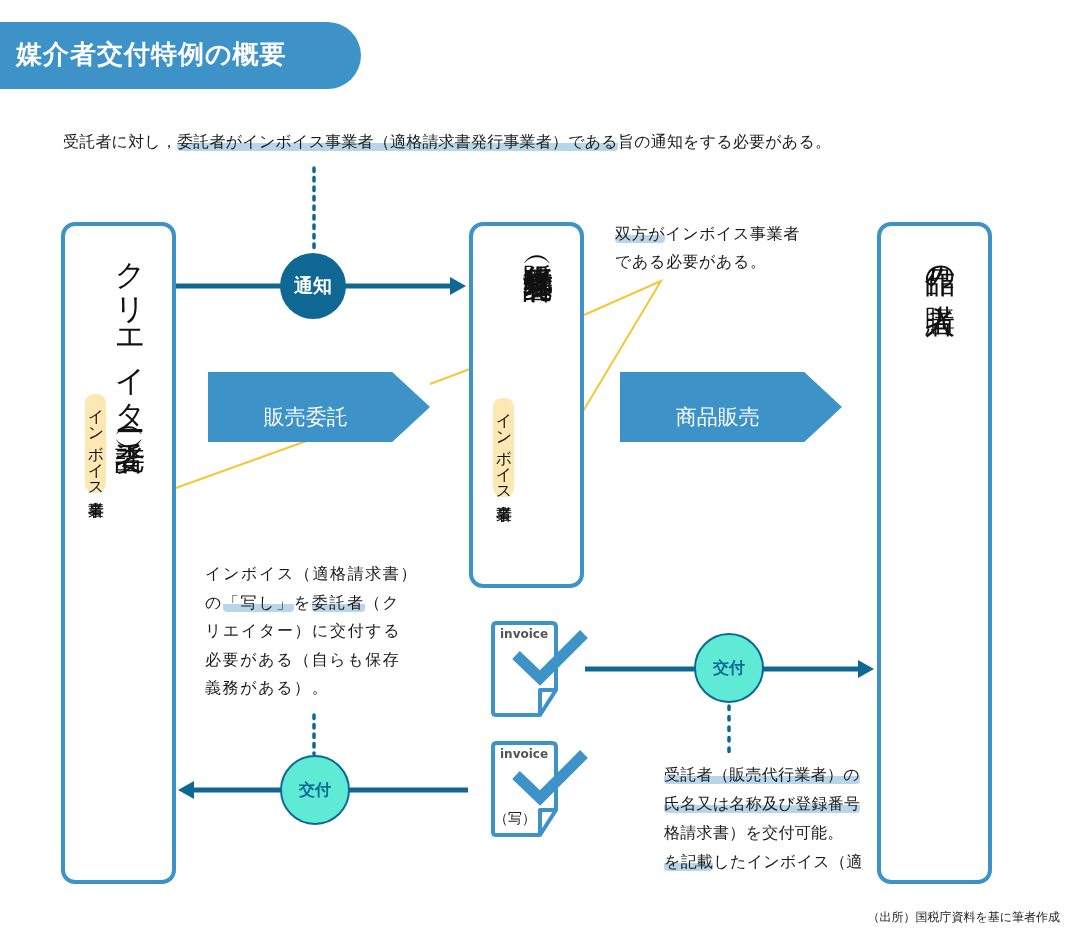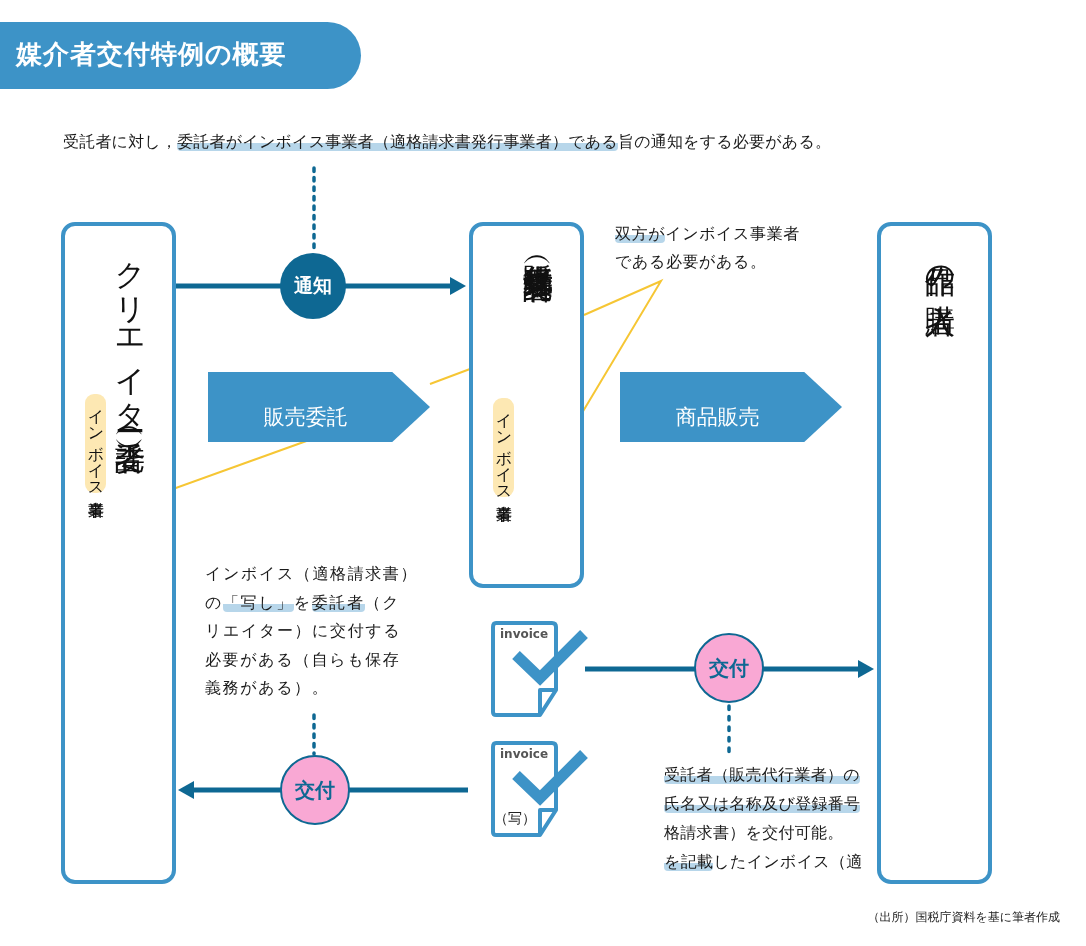--- a/index.html
+++ b/index.html
@@ -34,21 +34,21 @@
             clip-path: polygon(0 0, 83% 0, 100% 50%, 83% 100%, 0 100%); }
   .chev-1 span { width: 88%; }
   .chev-2 { left: 620px; top: 372px; width: 222px; height: 70px;
             clip-path: polygon(0 0, 83% 0, 100% 50%, 83% 100%, 0 100%); }
   .chev-2 span { width: 88%; }
 
   
   .circle { border-radius: 50%; box-sizing: border-box; display: flex; align-items: center; justify-content: center;
             font-weight: bold; }
   .circle-notify { left: 280px; top: 253px; width: 66px; height: 66px; background: #0e6893; color: #ffffff; font-size: 19px; }
-  .circle-deliver { background: #f9a8d4; border: 2.5px solid #0e6893; color: #0e6893; font-size: 20px; width: 70px; height: 70px; }
+  .circle-deliver { background: #5eead4; border: 2.5px solid #0e6893; color: #0e6893; font-size: 16px; width: 70px; height: 70px; }
   .circle-deliver-right { left: 694px; top: 633px; }
   .circle-deliver-left { left: 280px; top: 755px; }
 
   
   .note { font-size: 16px; line-height: 28px; letter-spacing: 0.6px; }
   .note-mutual { left: 615px; top: 220px; }
   .note-copy { left: 205px; top: 560px; letter-spacing: 1.6px; line-height: 28.5px; }
   .note-agent { left: 628px; top: 760px; letter-spacing: 0.3px; line-height: 29px; margin-left: 36px; }
 
   

